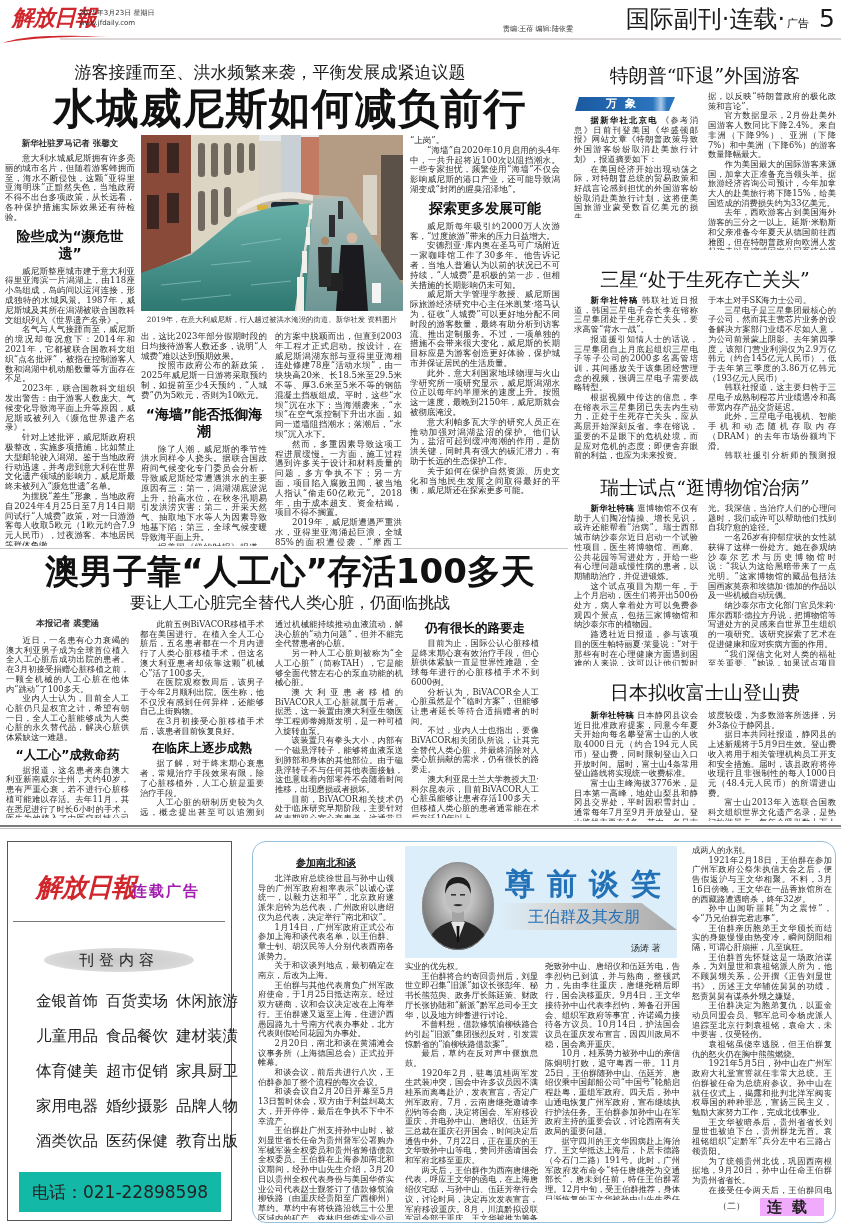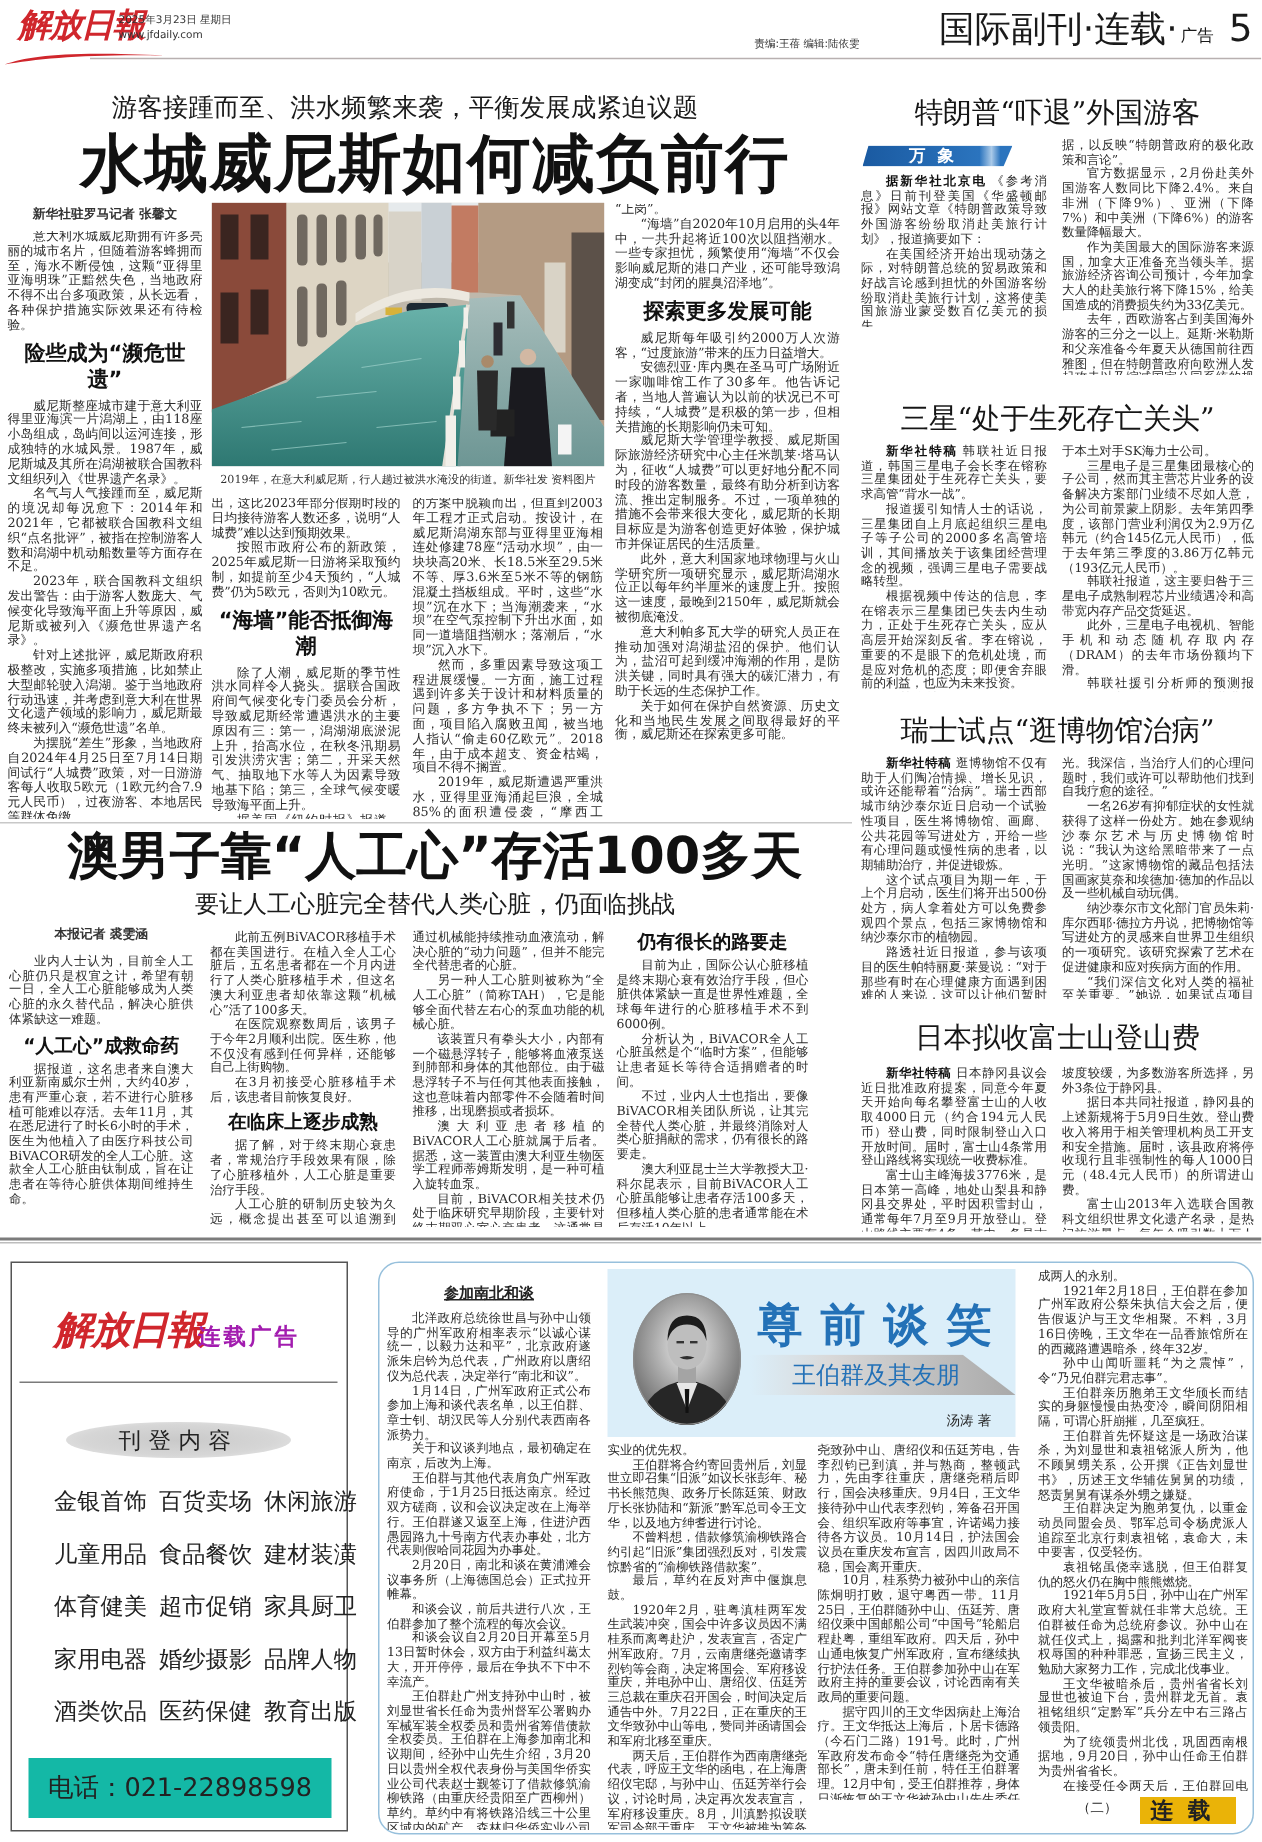--- a/index.html
+++ b/index.html
@@ -38,21 +38,21 @@
   .ad-grid{display:grid;grid-template-columns:repeat(3,1fr);row-gap:17px;column-gap:0;font-size:15.5px;line-height:18px;color:#222;text-align:center;margin-left:18px;}
   .ad-pill{background:radial-gradient(ellipse at center,#c9c9c9 0%,#d6d6d6 60%,#ececec 100%);border-radius:50%;font-size:15px;line-height:24px;text-align:center;letter-spacing:5px;color:#222;}
   .ad-phone{background:#14b8a6;font-size:17px;line-height:40px;text-align:center;color:#222;}
   
   .serialbox{left:252px;top:841px;width:582px;height:380px;border:1.5px solid #97c0dc;border-radius:14px;}
   .banner{background:#dbeef9;}
   .zq-title{font-size:30px;line-height:34px;font-weight:bold;color:#2371b7;letter-spacing:12px;white-space:nowrap;}
   .zq-sub{font-size:16px;line-height:20px;color:#2371b7;white-space:nowrap;}
   .band{background:linear-gradient(90deg,rgba(255,255,255,0) 0%,#d9d9d9 30%,#a9a9a9 100%);clip-path:polygon(0 0,80% 0,100% 100%,0 100%);}
   .serial-head{font-size:10px;line-height:12px;text-align:center;text-decoration:underline;color:#222;font-weight:bold;}
-  .lianzai{background:#eab308;font-size:15px;line-height:18px;font-weight:bold;text-align:center;letter-spacing:10px;color:#222;}
+  .lianzai{background:#f0abfc;font-size:15px;line-height:18px;font-weight:bold;text-align:center;letter-spacing:10px;color:#222;}
 </style>
 </head>
 <body>
 
 <div class="abs" style="left:0;top:0;width:841px;height:46px;">
   <div class="abs logo serif" style="left:12px;top:4px;font-size:22px;line-height:26px;">解放日報</div>
   <div class="abs hdr-small sans" style="left:79px;top:9px;">2025年3月23日 星期日</div>
   <div class="abs hdr-small sans" style="left:79px;top:19px;">www.jfdaily.com</div>
   <svg class="abs" style="left:0;top:28px;" width="841" height="16" viewBox="0 0 841 16">
     <path d="M60,11 L841,11" stroke="#b8b0b0" stroke-width="1"></path>
@@ -219,37 +219,38 @@
     <p class="c">坡度较缓，为多数游客所选择，另外3条位于静冈县。</p>
     <p>据日本共同社报道，静冈县的上述新规将于5月9日生效。登山费收入将用于相关管理机构员工开支和安全措施。届时，该县政府将停收现行且非强制性的每人1000日元（48.4元人民币）的所谓进山费。</p>
     <p>富士山2013年入选联合国教科文组织世界文化遗产名录，是热门旅游景点，每年会吸引数十万人次游客。</p>
   </div>
 
 <div class="abs rule" style="left:0;top:548px;width:568px;height:1px;"></div>
 <div class="abs hl-big sans" style="left:40px;top:551px;width:500px;font-size:34px;line-height:40px;letter-spacing:0;">澳男子靠“人工心”存活100多天</div>
 <div class="abs serif" style="left:40px;top:593px;width:500px;font-size:16px;line-height:20px;text-align:center;color:#1a1a1a;white-space:nowrap;">要让人工心脏完全替代人类心脏，仍面临挑战</div>
 <div class="abs byline sans" style="left:6px;top:618px;width:123px;">本报记者 裘雯涵</div>
 <div class="col" style="left:6px;top:636px;width:123px;height:182px;">
+    <p>近日，一名患有心力衰竭的澳大利亚男子成为全球首位植入全人工心脏后成功出院的患者。在3月初接受捐赠心脏移植之前，一颗全机械的人工心脏在他体内“跳动”了100多天。</p>
     <p>业内人士认为，目前全人工心脏仍只是权宜之计，希望有朝一日，全人工心脏能够成为人类心脏的永久替代品，解决心脏供体紧缺这一难题。</p>
     <h4>“人工心”成救命药</h4>
     <p>据报道，这名患者来自澳大利亚新南威尔士州，大约40岁，患有严重心衰，若不进行心脏移植可能难以存活。去年11月，其在悉尼进行了时长6小时的手术，医生为他植入了由医疗科技公司BiVACOR研发的全人工心脏。这款全人工心脏由钛制成，旨在让患者在等待心脏供体期间维持生命。</p>
   </div>
 <div class="col" style="left:140px;top:620px;width:124px;height:198px;">
     <p>此前五例BiVACOR移植手术都在美国进行。在植入全人工心脏后，五名患者都在一个月内进行了人类心脏移植手术，但这名澳大利亚患者却依靠这颗“机械心”活了100多天。</p>
     <p>在医院观察数周后，该男子于今年2月顺利出院。医生称，他不仅没有感到任何异样，还能够自己上街购物。</p>
     <p>在3月初接受心脏移植手术后，该患者目前恢复良好。</p>
     <h4>在临床上逐步成熟</h4>
     <p>据了解，对于终末期心衰患者，常规治疗手段效果有限，除了心脏移植外，人工心脏是重要治疗手段。</p>
     <p>人工心脏的研制历史较为久远，概念提出甚至可以追溯到1812年。目前在临床上逐步成熟、在我国多地已成功开展移植手术的“人工心脏”，一般指的是“心室辅助装置”（简称VAD）。VAD是一种机械泵装置，可以</p>
   </div>
 <div class="col" style="left:275px;top:620px;width:128px;height:198px;">
     <p class="c">通过机械能持续推动血液流动，解决心脏的“动力问题”，但并不能完全代替患者的心脏。</p>
     <p>另一种人工心脏则被称为“全人工心脏”（简称TAH），它是能够全面代替左右心的泵血功能的机械心脏。</p>
+    <p>澳大利亚患者移植的BiVACOR人工心脏就属于后者。据悉，这一装置由澳大利亚生物医学工程师蒂姆斯发明，是一种可植入旋转血泵。</p>
     <p>该装置只有拳头大小，内部有一个磁悬浮转子，能够将血液泵送到肺部和身体的其他部位。由于磁悬浮转子不与任何其他表面接触，这也意味着内部零件不会随着时间推移，出现磨损或者损坏。</p>
-    <p>澳大利亚患者移植的BiVACOR人工心脏就属于后者。据悉，这一装置由澳大利亚生物医学工程师蒂姆斯发明，是一种可植入旋转血泵。</p>
     <p>目前，BiVACOR相关技术仍处于临床研究早期阶段，主要针对终末期双心室心衰患者。这通常是由心脏病发作、冠心病或糖尿病等疾病引起，导致心脏无法有效泵血。</p>
   </div>
 <div class="col" style="left:411px;top:616px;width:128px;height:202px;">
     <h4>仍有很长的路要走</h4>
     <p>目前为止，国际公认心脏移植是终末期心衰有效治疗手段，但心脏供体紧缺一直是世界性难题，全球每年进行的心脏移植手术不到6000例。</p>
     <p>分析认为，BiVACOR全人工心脏虽然是个“临时方案”，但能够让患者延长等待合适捐赠者的时间。</p>
     <p>不过，业内人士也指出，要像BiVACOR相关团队所说，让其完全替代人类心脏，并最终消除对人类心脏捐献的需求，仍有很长的路要走。</p>
     <p>澳大利亚昆士兰大学教授大卫·科尔昆表示，目前BiVACOR人工心脏虽能够让患者存活100多天，但移植人类心脏的患者通常能在术后存活10年以上。</p>
   </div>
 

